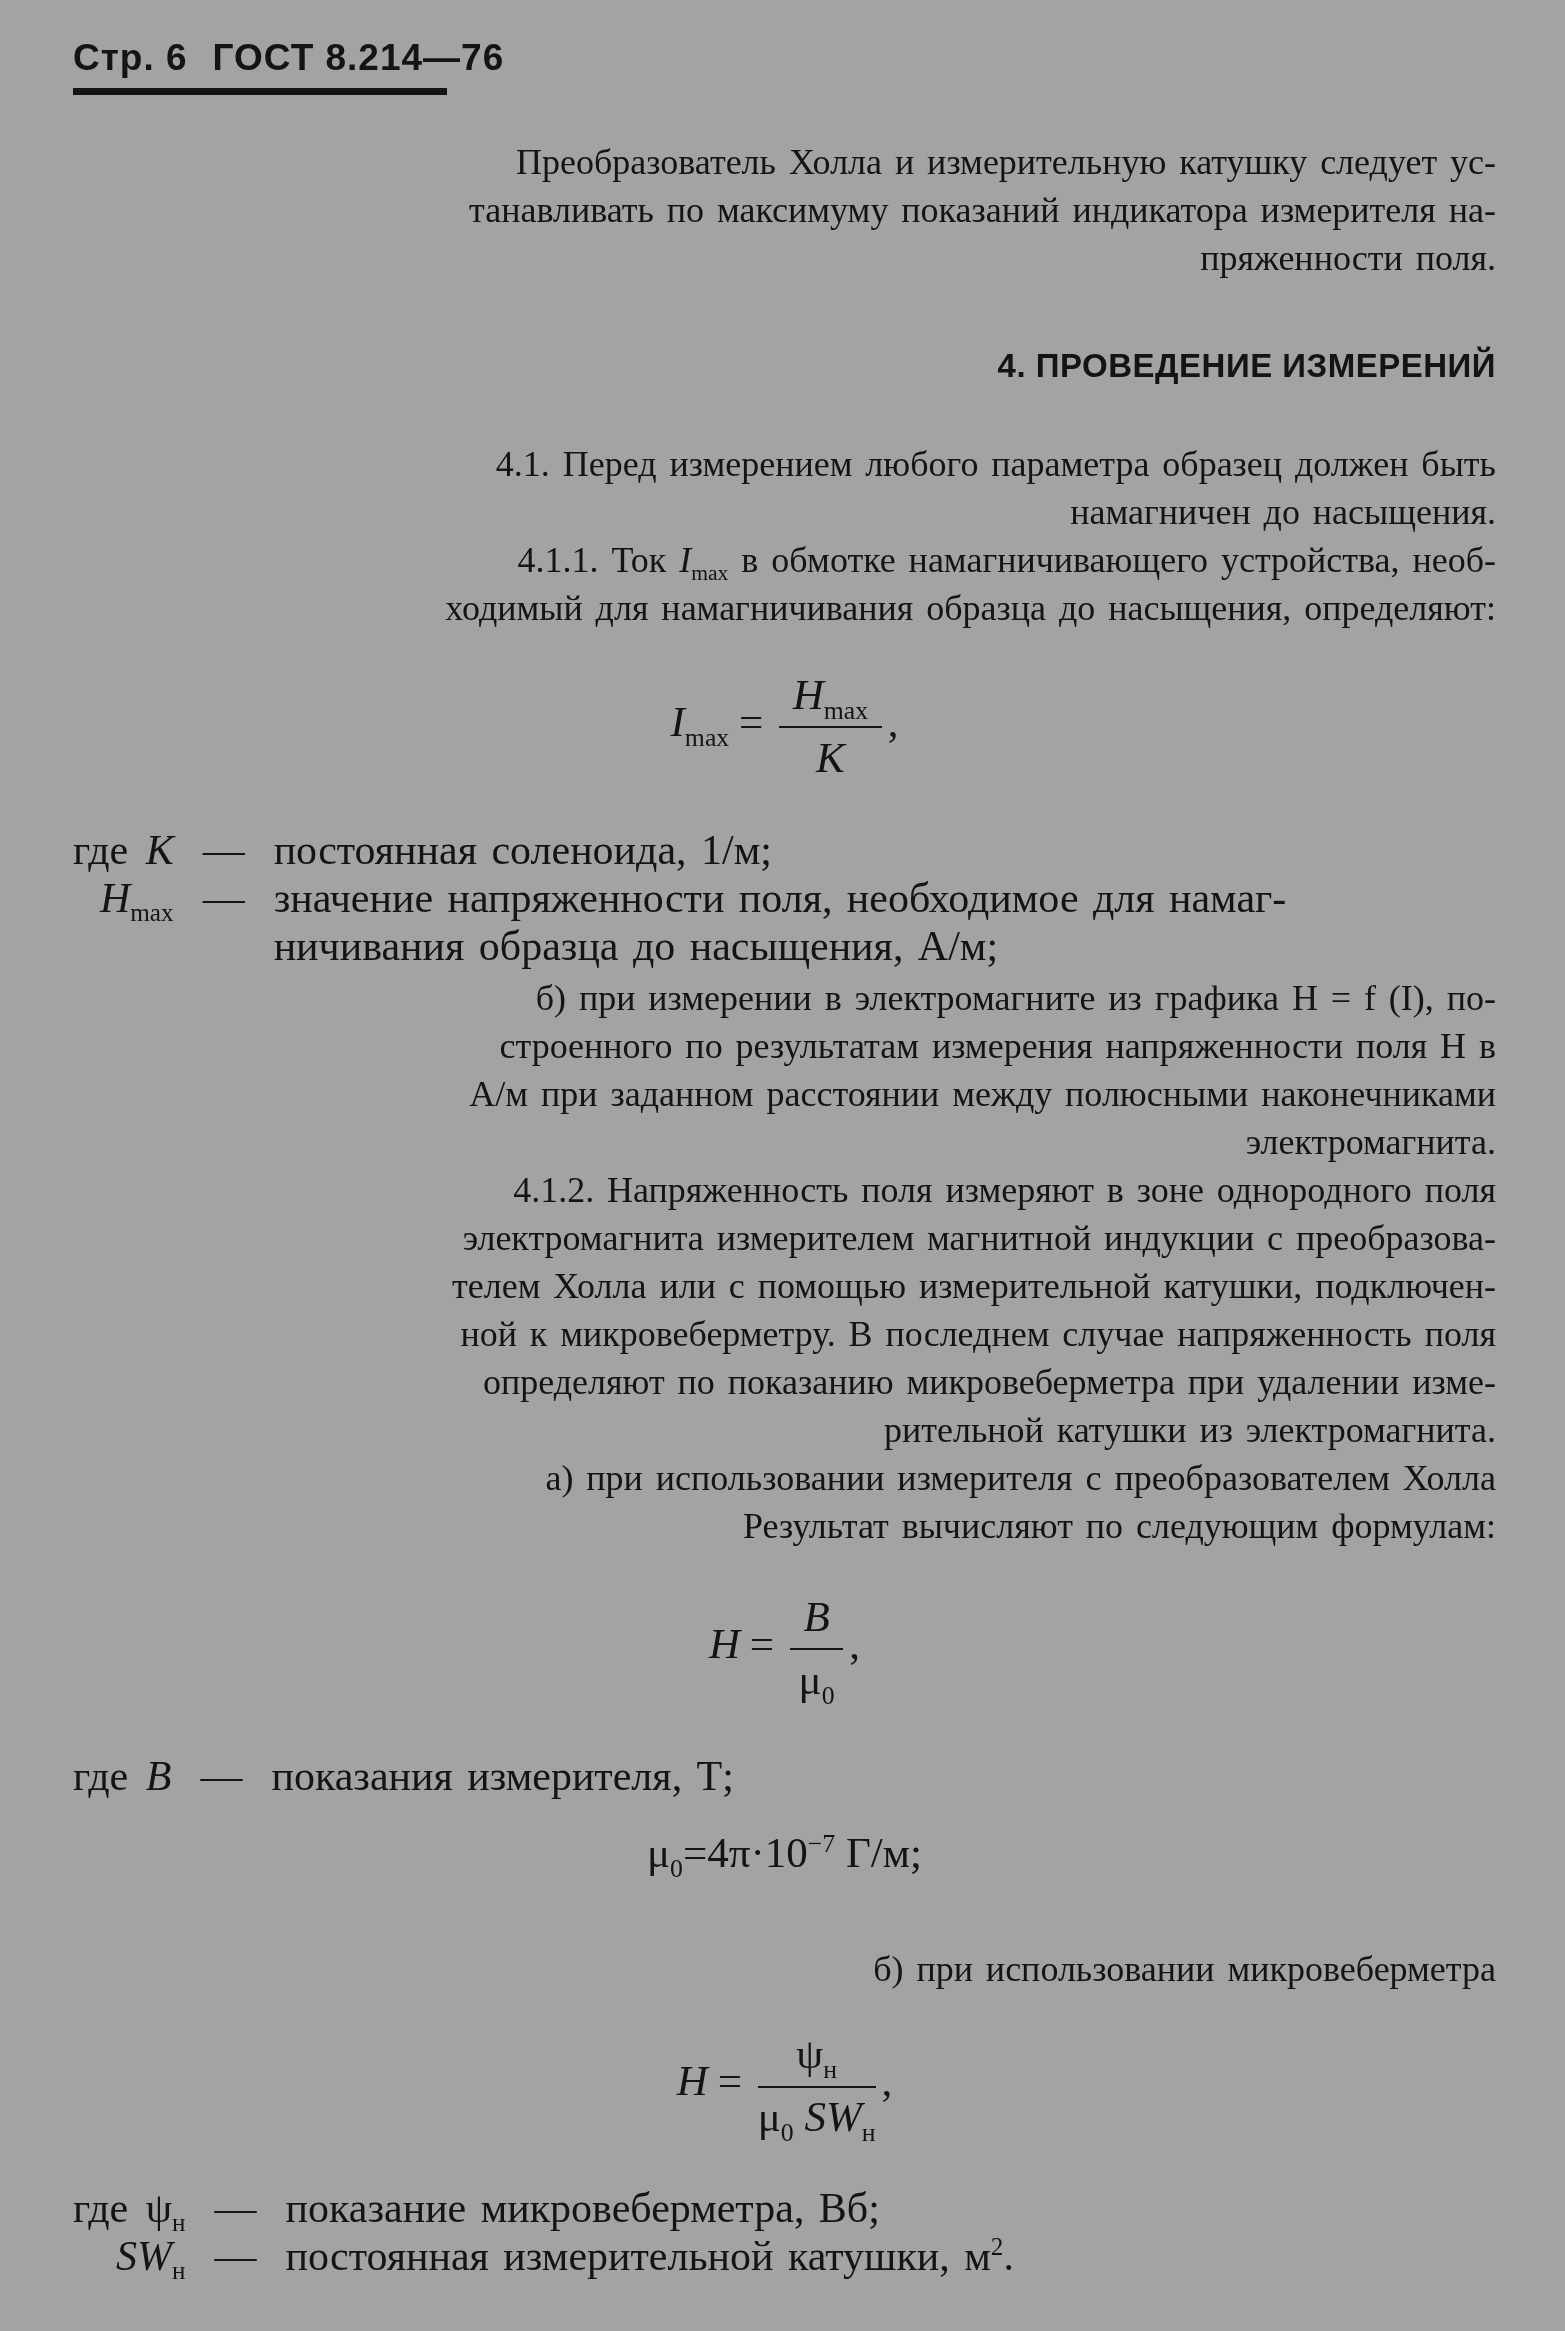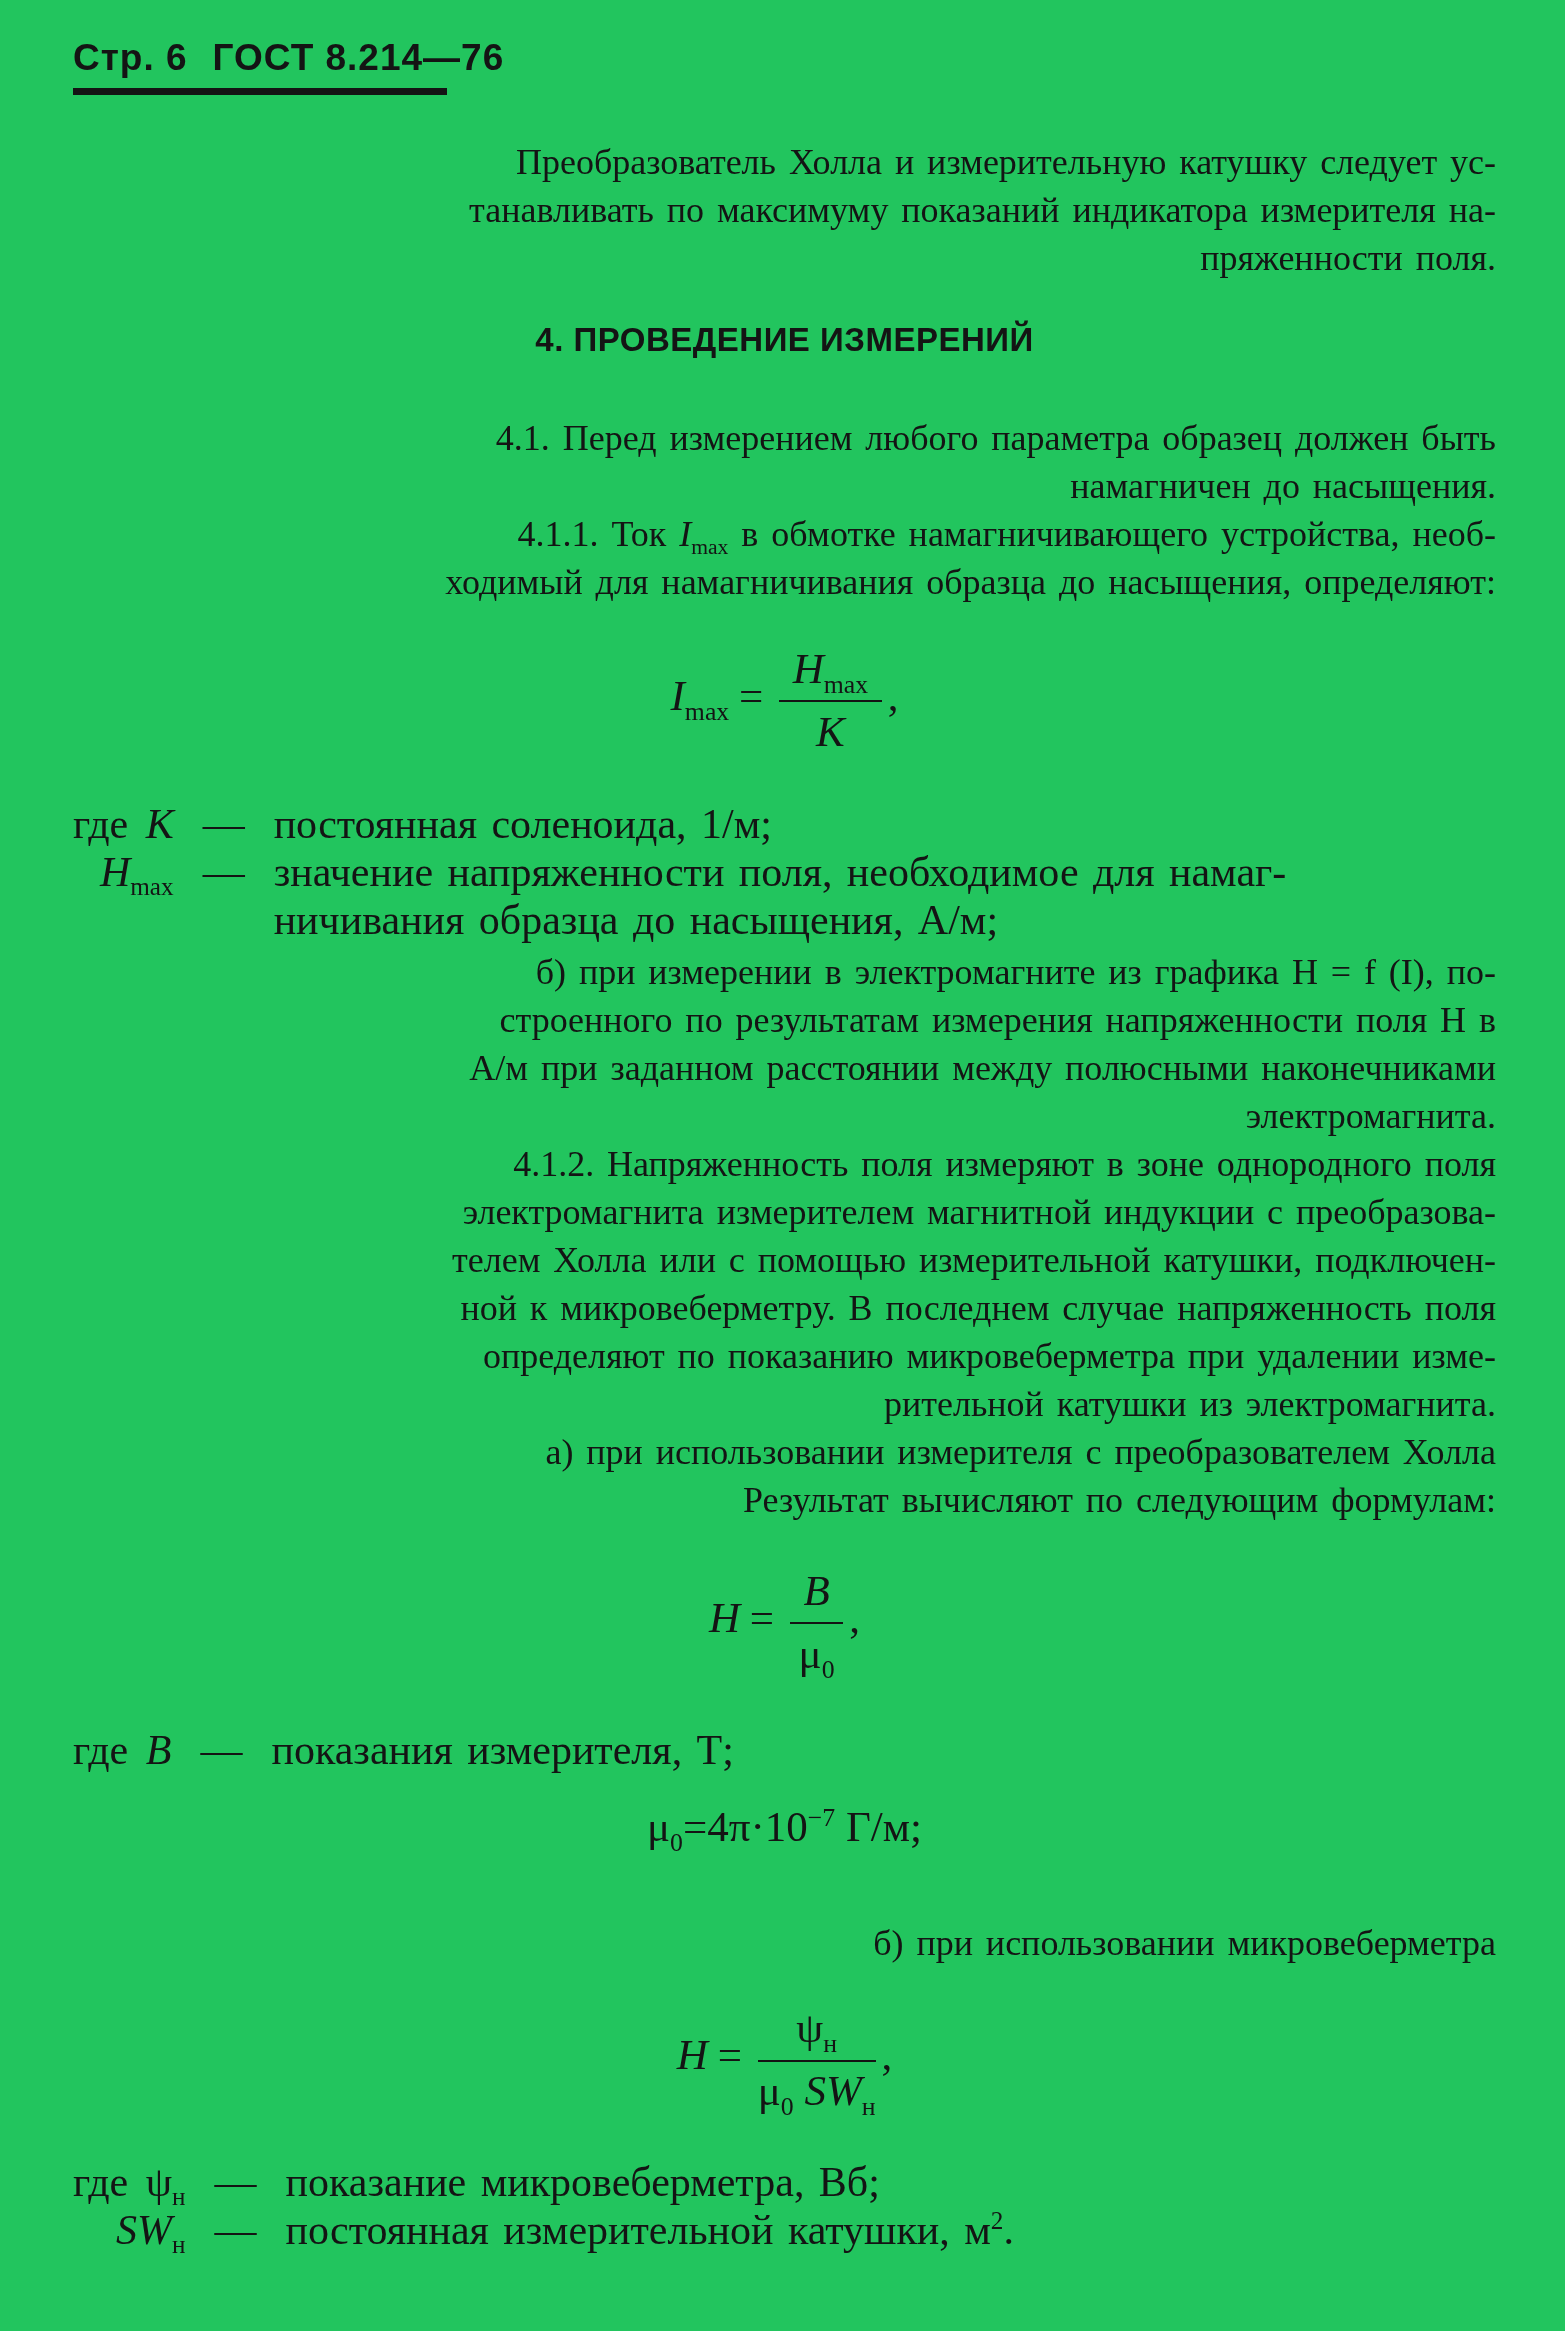--- a/index.html
+++ b/index.html
@@ -1,21 +1,21 @@
 <!DOCTYPE html>
 <html><head>
 <meta charset="utf-8">
 <style>
   html,body{margin:0;padding:0;background:#e8e8e8;}
   .page{
     position:relative;
     width:1565px;
     height:2332px;
     margin:0 auto;
-    background:#22c55e;
+    background:#a3a3a3;
     color:#141414;
     font-family:"Liberation Serif", serif;
     box-sizing:border-box;
     padding:37px 69px 0 73px;
     overflow:hidden;
   }
   
   .hdr{
     font-family:"Liberation Sans", sans-serif;
     font-weight:bold;
@@ -36,23 +36,23 @@
     line-height:48px;
     white-space:pre-line;
     word-spacing:3.9px;
     text-align:right;
   }
   .ind{text-indent:51px;}
   .sec-head{
     font-family:"Liberation Sans", sans-serif;
     font-weight:bold;
     font-size:33px;
-    text-align:center;
+    text-align:right;
     letter-spacing:0.5px;
-    margin-top:39px;
+    margin-top:65px;
   }
   sub{font-size:0.60em;font-style:normal;line-height:0;}
   sup{font-size:0.60em;font-style:normal;line-height:0;}
   
   .formula{
     text-align:center;
     font-size:43px;
     line-height:1.1;
   }
   .formula i{font-style:italic;}

